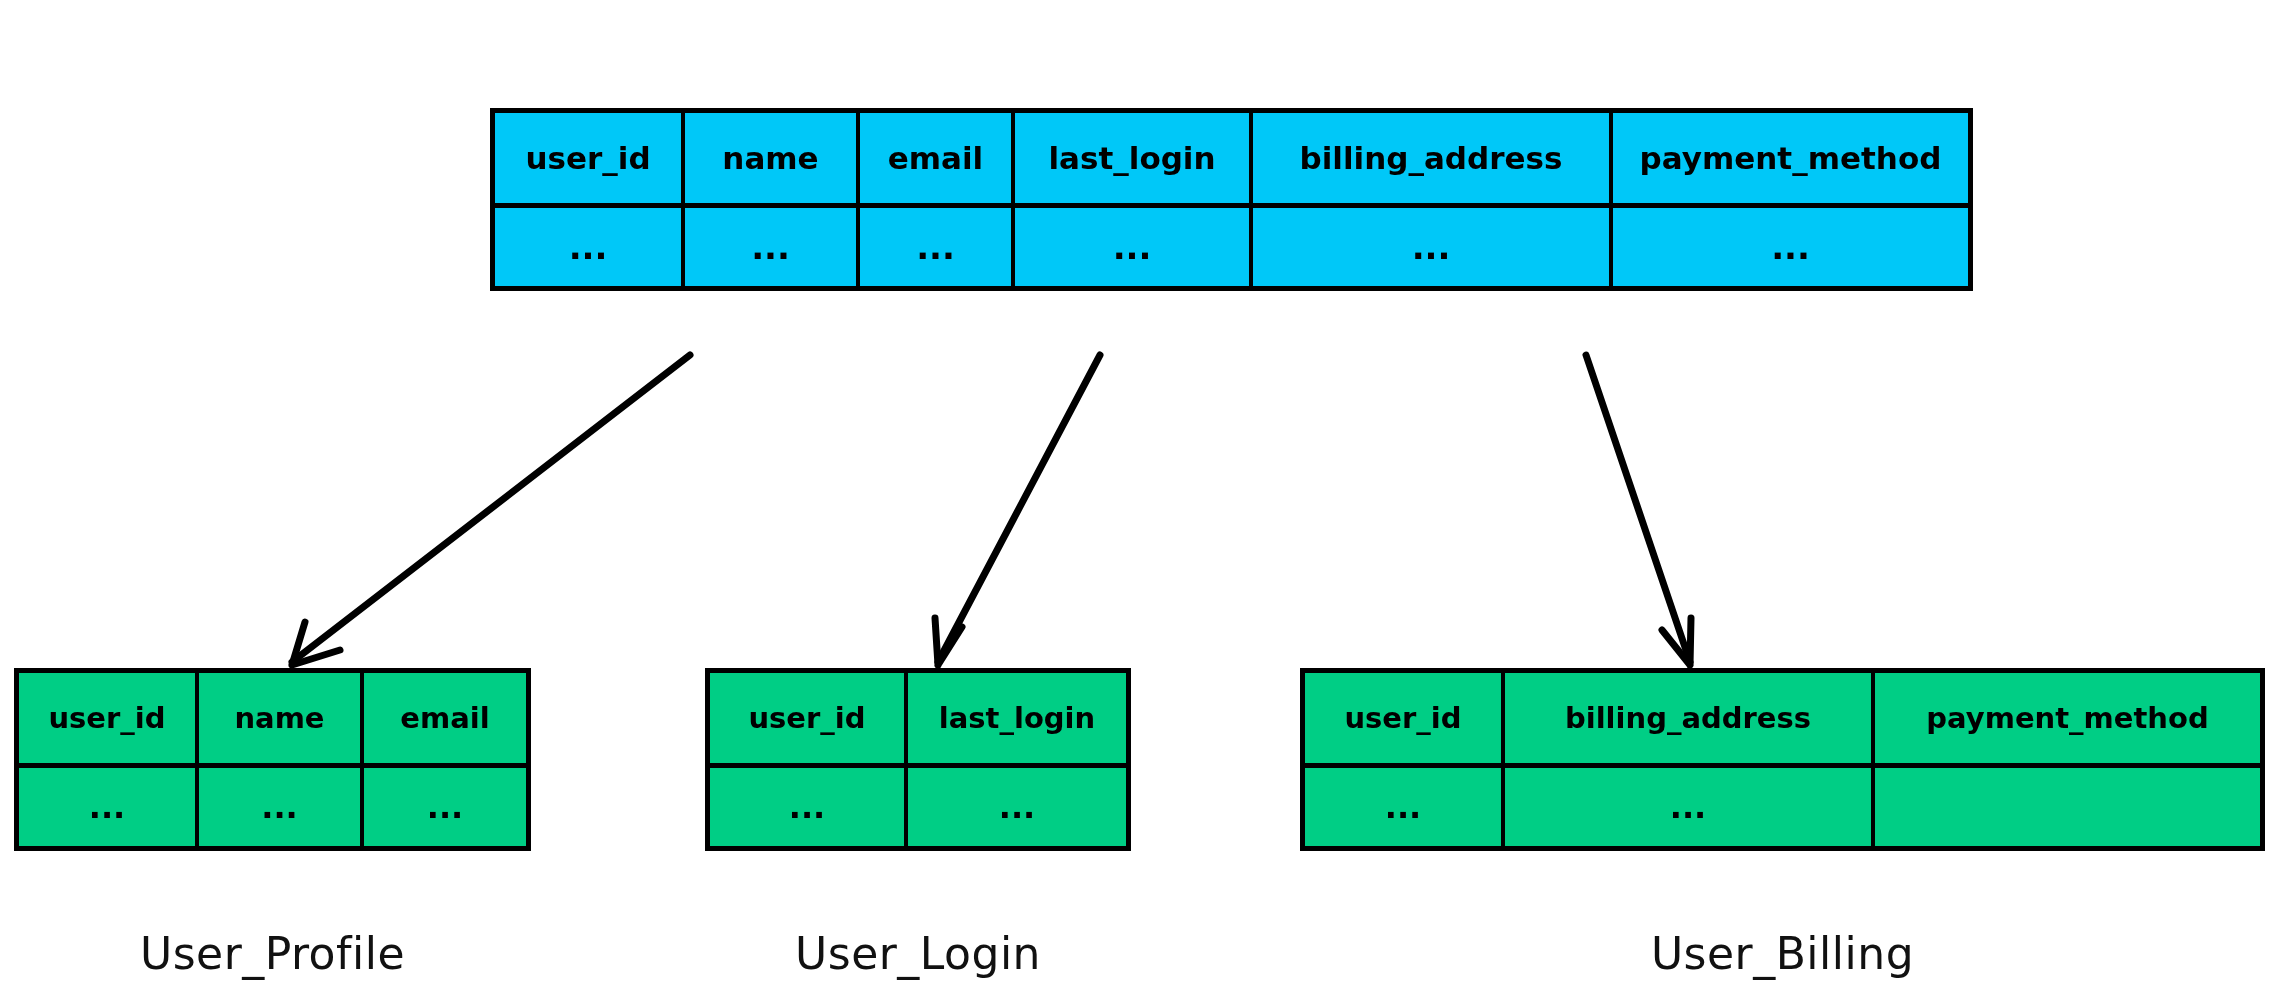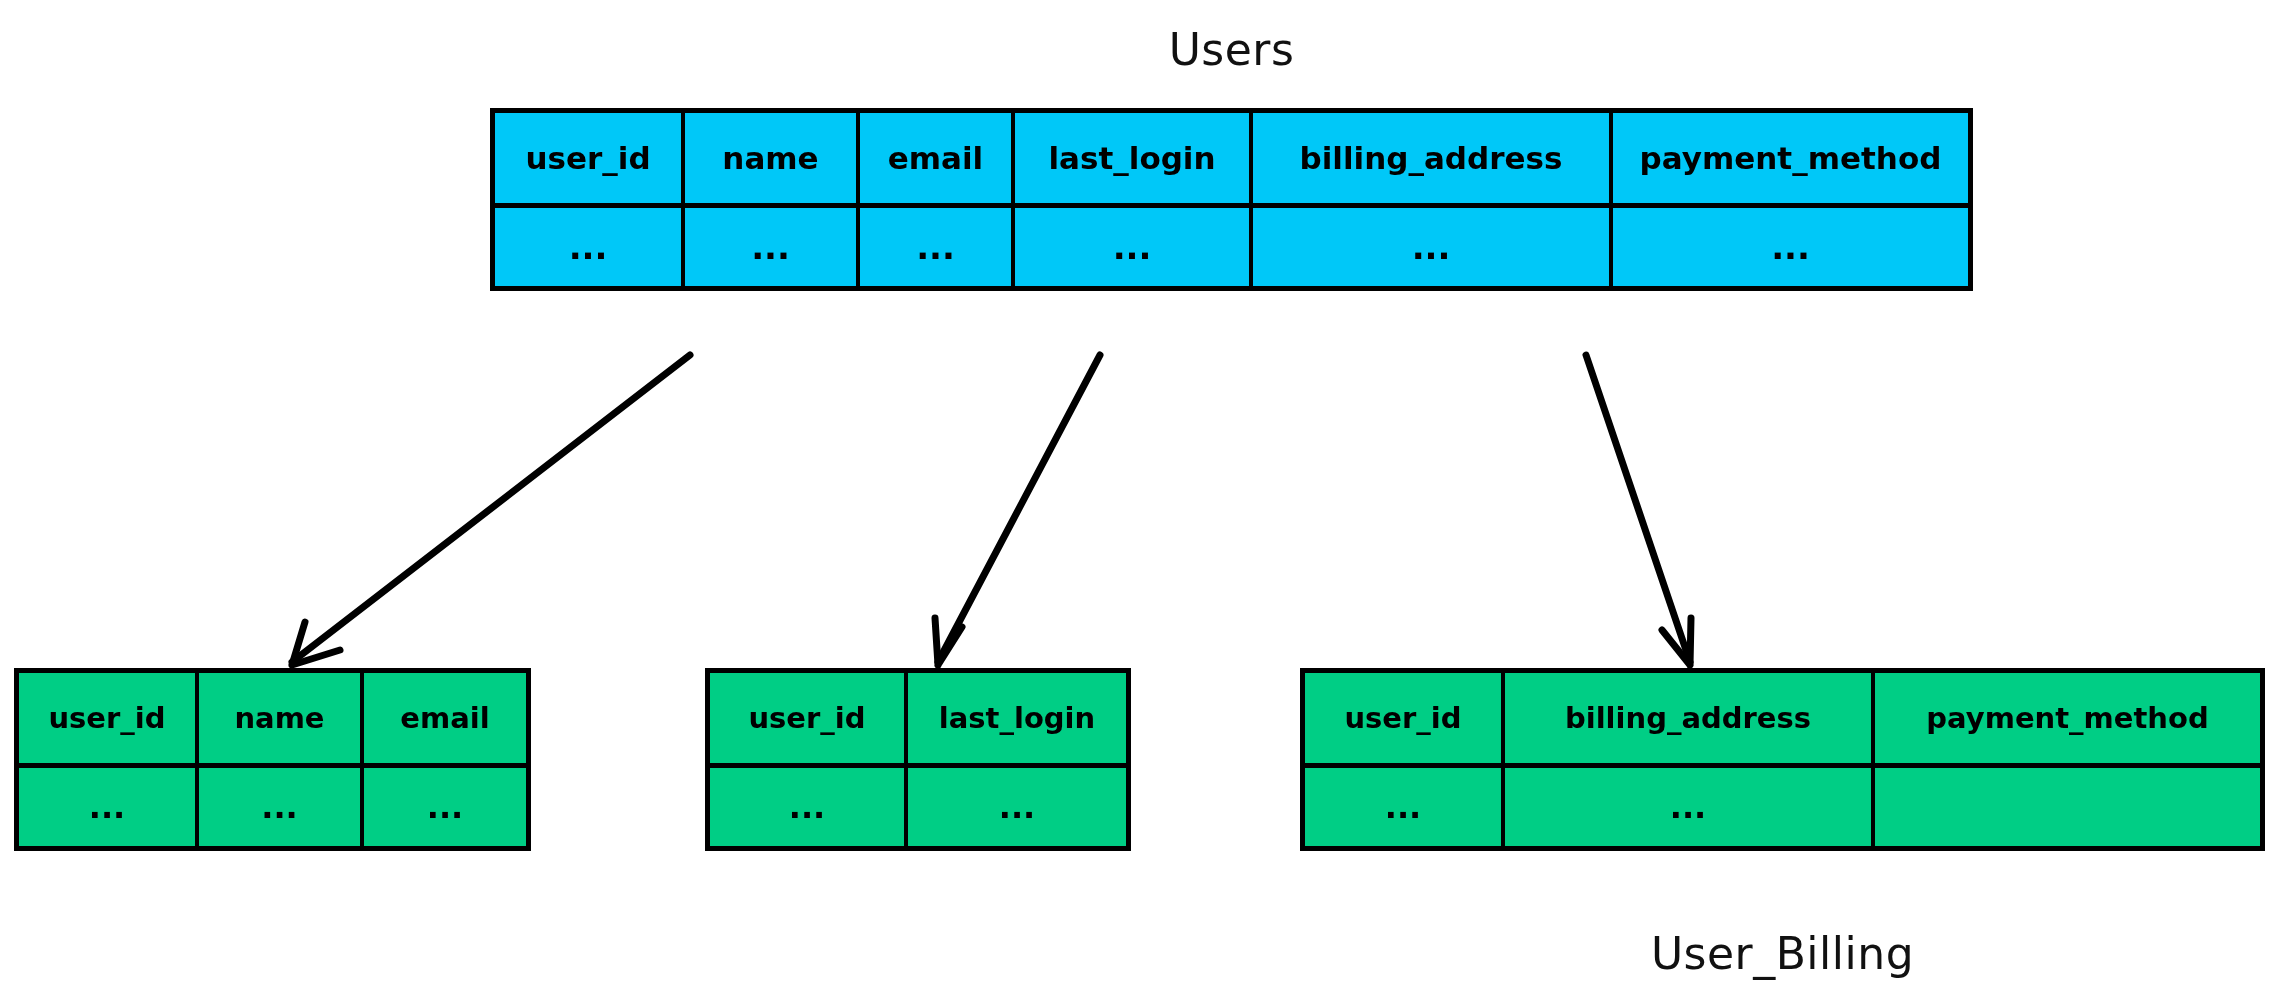--- a/index.html
+++ b/index.html
@@ -93,21 +93,20 @@
     width: 2282px;
     height: 1006px;
     pointer-events: none;
   }
 </style>
 </head>
 <body>
 
 <div id="canvas">
 
-  <div class="table-title" style="left:490px; top:24px; width:1483px;">Users</div>
 
   <div class="db-table table-users" style="left:490px; top:108px; width:1483px;">
     <div class="db-row header-row">
       <div class="db-cell" style="width:190px;">user_id</div>
       <div class="db-cell" style="width:175px;">name</div>
       <div class="db-cell" style="width:155px;">email</div>
       <div class="db-cell" style="width:238px;">last_login</div>
       <div class="db-cell" style="width:360px;">billing_address</div>
       <div class="db-cell" style="width:355px;">payment_method</div>
     </div>
@@ -145,31 +144,33 @@
       <div class="db-cell" style="width:180px;">user_id</div>
       <div class="db-cell" style="width:165px;">name</div>
       <div class="db-cell" style="width:162px;">email</div>
     </div>
     <div class="db-row data-row">
       <div class="db-cell" style="width:180px;">...</div>
       <div class="db-cell" style="width:165px;">...</div>
       <div class="db-cell" style="width:162px;">...</div>
     </div>
   </div>
+  <div class="table-title" style="left:14px; top:928px; width:517px;">User_Profile</div>
 
   <div class="db-table table-green" style="left:705px; top:668px; width:426px;">
     <div class="db-row header-row">
       <div class="db-cell" style="width:198px;">user_id</div>
       <div class="db-cell" style="width:218px;">last_login</div>
     </div>
     <div class="db-row data-row">
       <div class="db-cell" style="width:198px;">...</div>
       <div class="db-cell" style="width:218px;">...</div>
     </div>
   </div>
+  <div class="table-title" style="left:705px; top:928px; width:426px;">User_Login</div>
 
   <div class="db-table table-green" style="left:1300px; top:668px; width:965px;">
     <div class="db-row header-row">
       <div class="db-cell" style="width:200px;">user_id</div>
       <div class="db-cell" style="width:370px;">billing_address</div>
       <div class="db-cell" style="width:385px;">payment_method</div>
     </div>
     <div class="db-row data-row">
       <div class="db-cell" style="width:200px;">...</div>
       <div class="db-cell" style="width:370px;">...</div>

